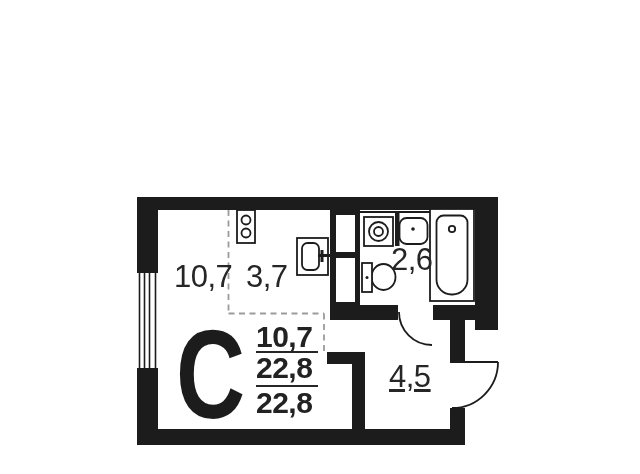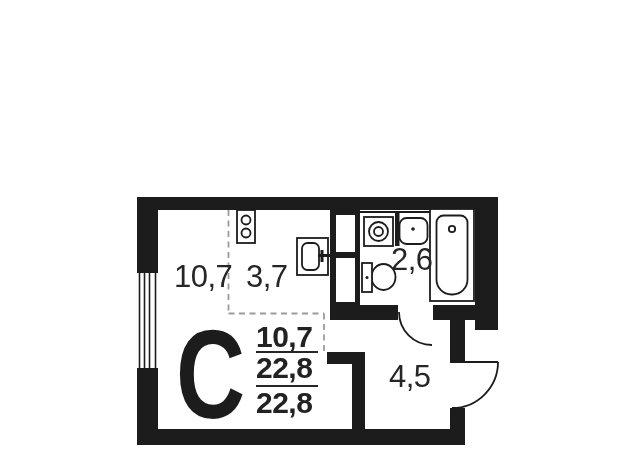--- a/index.html
+++ b/index.html
@@ -109,21 +109,21 @@
       <line x1="228.5" y1="313.5" x2="324" y2="313.5"></line>
       <line x1="324" y1="313.5" x2="324" y2="352"></line>
     </g>
 
     <text transform="translate(176,418) scale(0.76,1)" x="0" y="0" fill="#1c1c1c" font-family="Liberation Sans, DejaVu Sans, sans-serif" font-size="126" font-weight="700">С</text>
   </svg>
 
   <div class="label" style="left:174px;top:261px;">10,7</div>
   <div class="label" style="left:246px;top:261px;text-align:right;">3,7</div>
   <div class="label" style="left:391px;top:244px;">2,6</div>
-  <div class="label" style="left:389px;top:361px;">4,5</div>
+  <div class="label" style="left:389px;top:361px;text-decoration:underline;">4,5</div>
 
   <div class="sum" style="left:256px;top:322px;">10,7</div>
   <div class="rule" style="left:256px;top:351px;"></div>
   <div class="sum" style="left:256px;top:353px;">22,8</div>
   <div class="rule" style="left:256px;top:385px;"></div>
   <div class="sum" style="left:256px;top:388px;">22,8</div>
 
 </div>
 
 </body></html>

